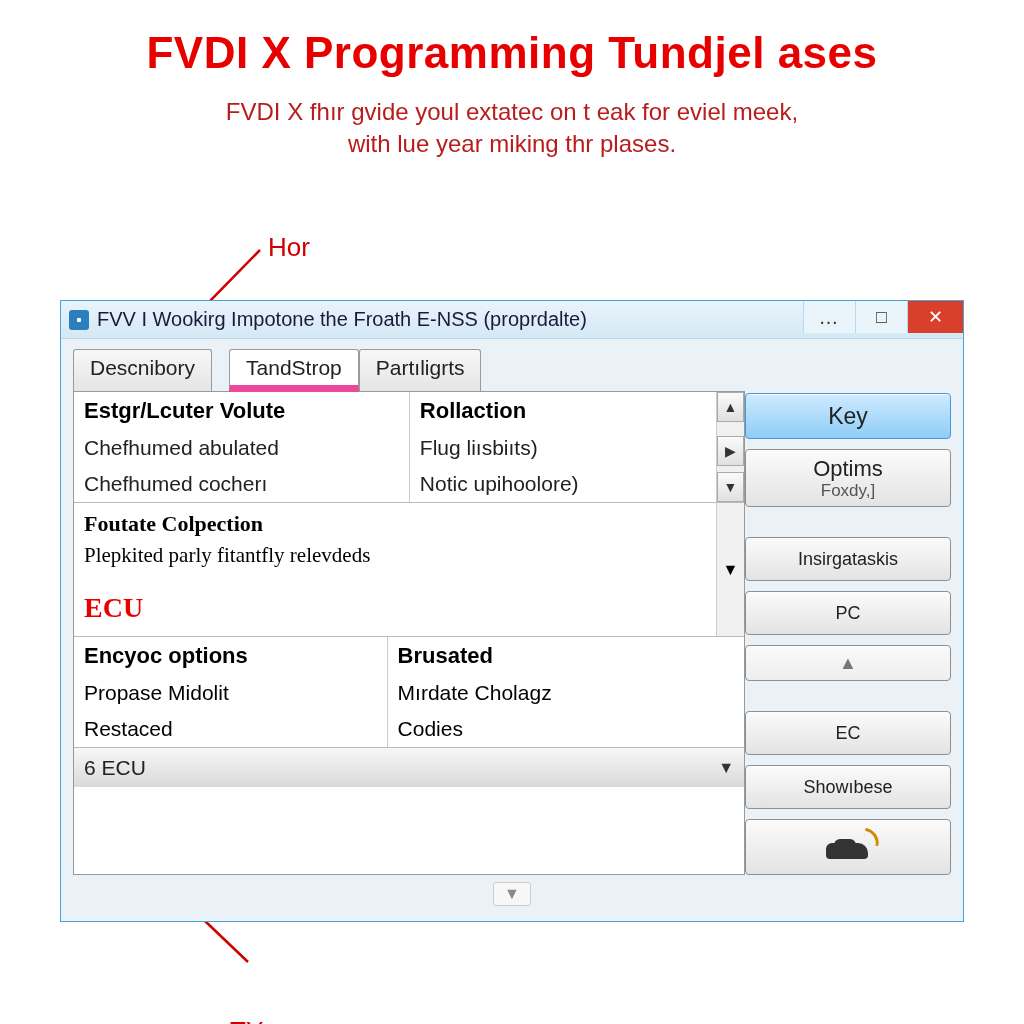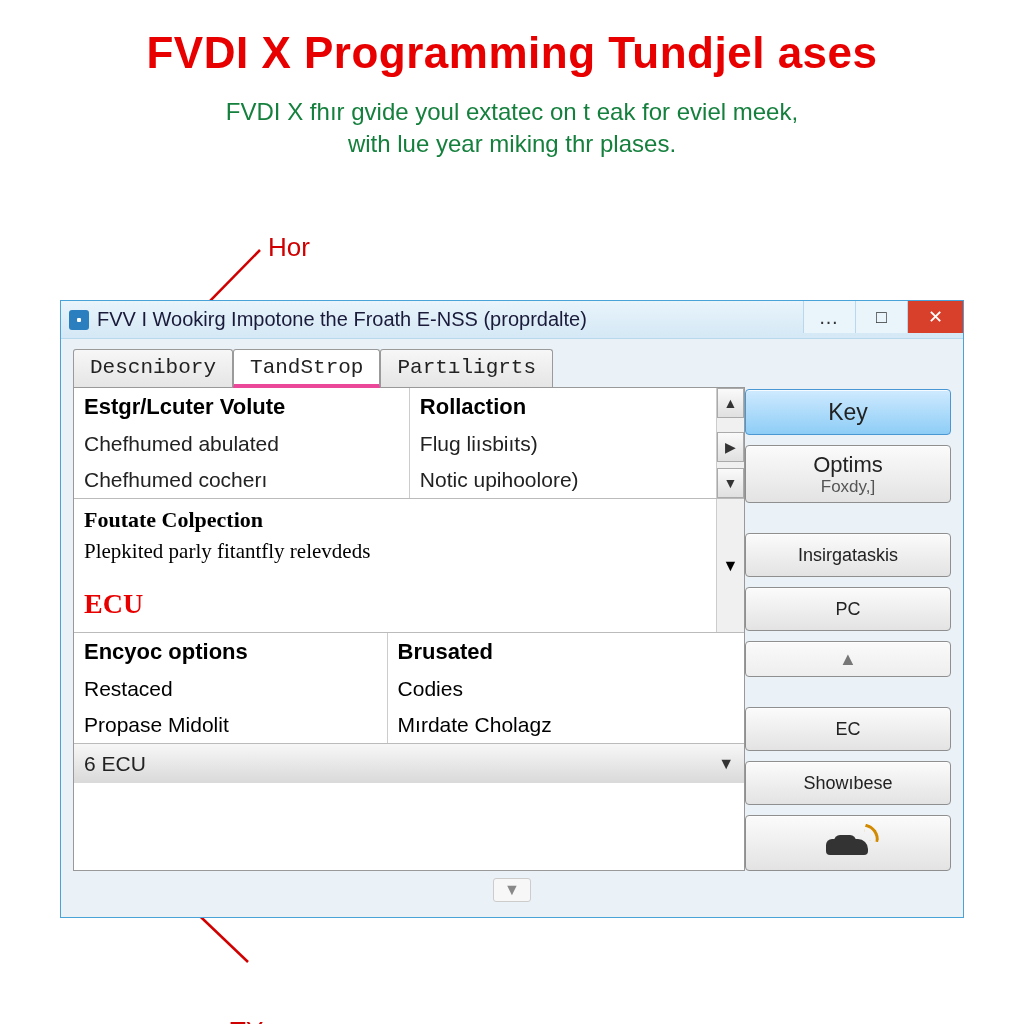--- a/index.html
+++ b/index.html
@@ -1,32 +1,32 @@
 <!DOCTYPE html>
 <html><head>
 <meta charset="utf-8">
 <style>
 * { box-sizing: border-box; margin: 0; padding: 0; }
 body { font-family: "Segoe UI", Tahoma, Arial, sans-serif; background: #fff; width: 1024px; height: 1024px; position: relative; overflow: hidden; }
 .page-title { color: #e80000; font-size: 44px; font-weight: bold; text-align: center; padding-top: 28px; letter-spacing: 0.5px; }
-.page-subtitle { color: #15803d; font-size: 24px; text-align: center; margin-top: 18px; line-height: 1.35; }
+.page-subtitle { color: #b91c1c; font-size: 24px; text-align: center; margin-top: 18px; line-height: 1.35; }
 .annotation { color: #d00000; font-size: 26px; position: absolute; }
 .window { position: absolute; left: 60px; top: 300px; width: 904px; background: #5eead4; border: 1px solid #4aa3d8; box-shadow: 0 0 0 1px rgba(255,255,255,.4) inset; }
 .titlebar { display: flex; align-items: center; height: 38px; background: linear-gradient(#e9f4fb, #d4e8f5); border-bottom: 1px solid #b8d8ec; }
 .titlebar-icon { width: 20px; height: 20px; margin: 0 8px; background: #2b7fbf; border-radius: 3px; position: relative; }
 .titlebar-icon::after { content:""; position:absolute; inset:3px; border-radius:2px; background: radial-gradient(circle,#fff 20%,transparent 25%); }
 .titlebar-text { color: #1a1a3a; font-size: 20px; flex: 1; white-space: nowrap; overflow: hidden; }
 .win-controls { display: flex; height: 100%; }
 .win-btn { width: 52px; height: 32px; display:flex; align-items:center; justify-content:center; font-size: 18px; color:#333; border-left:1px solid #b8d8ec; background:#e9f4fb; }
 .win-btn.close { background:#d9402b; color:#fff; width:56px; }
 .win-btn.dots { font-size: 20px; letter-spacing: 2px; }
 .window-body { padding: 10px 12px 14px 12px; background: #eaf2f8; }
-.tabs-row { display:flex; gap:0; margin-bottom:0; position: relative; font-family: Liberation Mono, monospace; }
+.tabs-row { display:flex; gap:0; margin-bottom:0; position: relative; }
 .tab { padding: 6px 16px 5px; font-size: 21px; color:#222; background: linear-gradient(#f7f7f7,#e5e5e5); border:1px solid #9a9a9a; border-bottom:none; border-radius: 3px 3px 0 0; margin-right: 0px; position: relative; }
-.tab.active { background:#fff; z-index: 2; border-bottom: 4px solid #ec4899; margin-bottom: -1px; }
+.tab.active { background:#fff; z-index: 2; border-bottom: 7px solid #ec4899; margin-bottom: -1px; margin-left: 17px; }
 .content-row { display:flex; gap:0; }
 .left-panel { flex:1; background:#fff; border:1px solid #999; padding:0; display:flex; flex-direction:column; }
 .right-panel { width: 206px; display:flex; flex-direction:column; gap:10px; padding-top: 2px; }
 .tbl { border-bottom:1px solid #bbb; position:relative; }
 .tbl-head { display:flex; font-weight:bold; font-size:22px; }
 .tbl-head > div, .tbl-row > div { padding: 6px 10px; }
 .colA { flex: 1.1; }
 .colB { flex: 1; border-left:1px solid #ccc; }
 .tbl-row { display:flex; font-size:21px; color:#222; }
 .scroll-col { width: 28px; display:flex; flex-direction:column; background:#f0f0f0; border-left:1px solid #ccc; }
@@ -172,26 +172,26 @@
             </div>
           </div>
         </div>
 
         <div class="tbl3">
           <div class="tbl3-head">
             <div class="c1">Encyoc options</div>
             <div class="c2">Brusated</div>
           </div>
           <div class="tbl3-row">
+            <div class="c1">Propase Midolit</div>
+            <div class="c2">Mırdate Cholagz</div>
+          </div>
+          <div class="tbl3-row">
             <div class="c1">Restaced</div>
             <div class="c2">Codies</div>
-          </div>
-          <div class="tbl3-row">
-            <div class="c1">Propase Midolit</div>
-            <div class="c2">Mırdate Cholagz</div>
           </div>
         </div>
 
         <div class="combo">
           <span>6 ECU</span>
           <span class="chev">▼</span>
         </div>
 
       </div>
 

